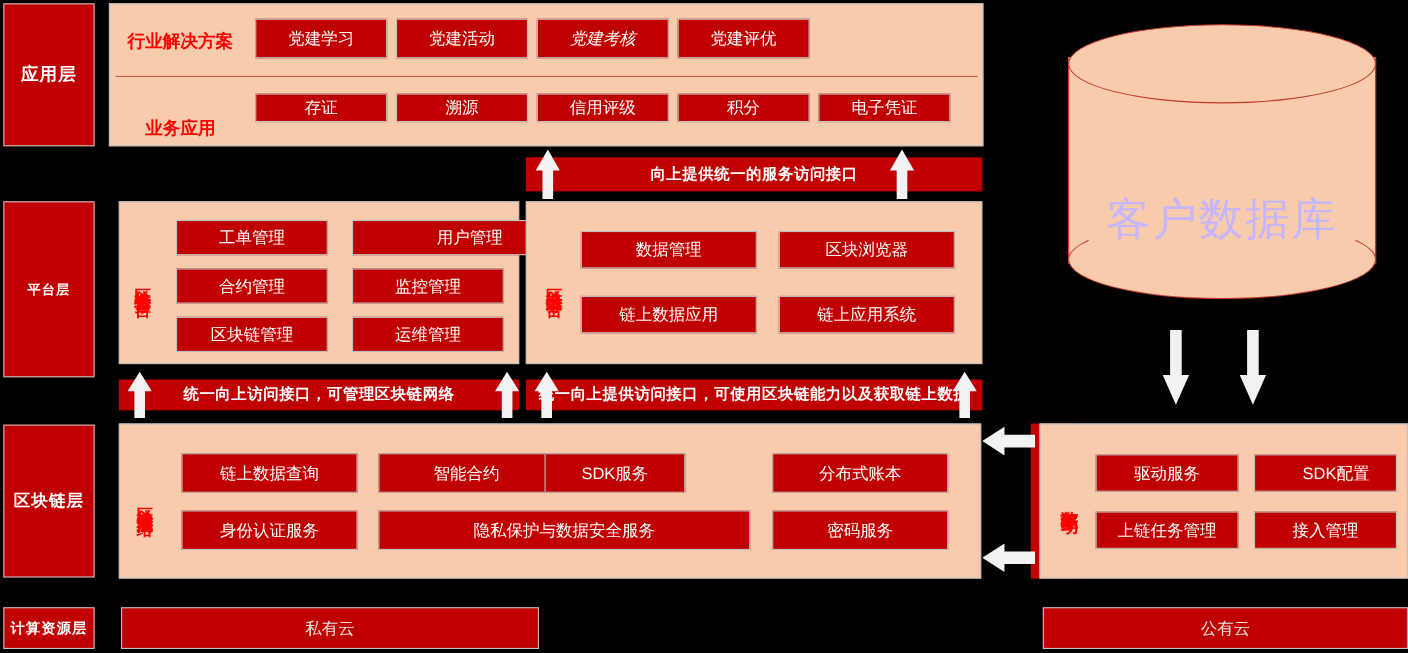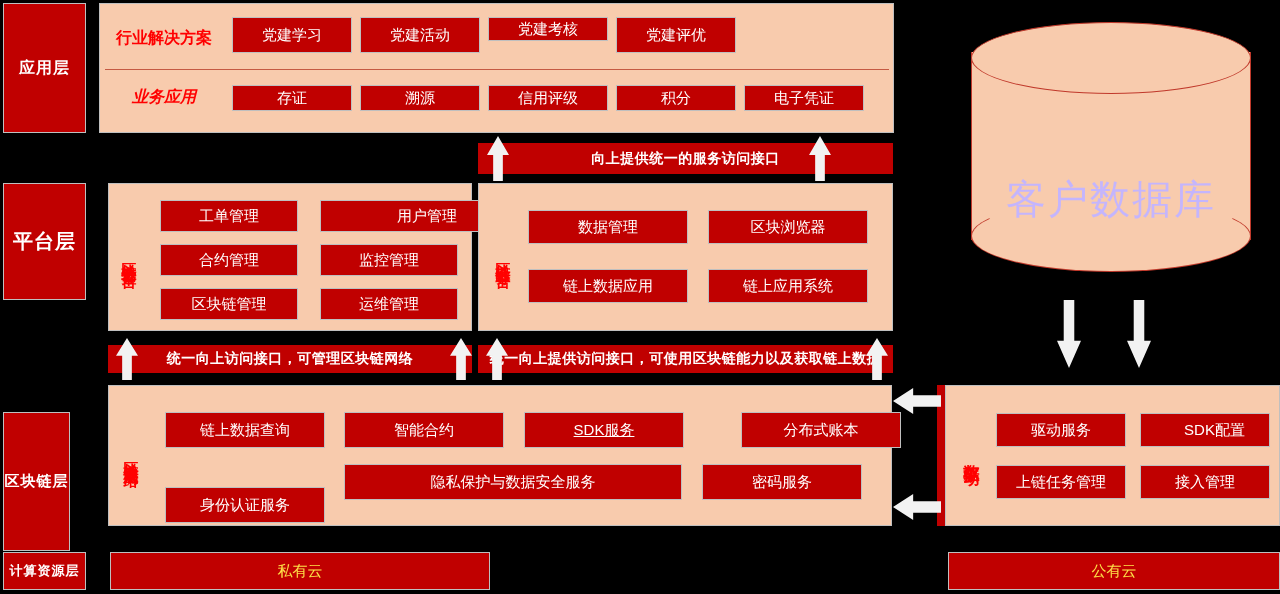--- a/index.html
+++ b/index.html
@@ -114,21 +114,21 @@
     font-size: 40px;
     text-align: center;
     white-space: nowrap;
     letter-spacing: 2px;
   }
 
   
   .cloud-bar {
     background: #C00000;
     border: 1px solid #BFBFBF;
-    color: #fde047;
+    color: #e5e5e5;
     font-size: 15px;
     display: flex; align-items: center; justify-content: center;
   }
 </style>
 </head>
 <body>
 
 <div id="stage">
 
   <div class="abs layer-plate" style="left:3px; top:3px; width:83px; height:130px; font-size:16px;">
@@ -139,30 +139,30 @@
 
   <div class="abs cat-label" style="left:105px; top:13px; width:118px; height:50px;">
     <span>行业解决方案</span>
   </div>
   <div class="abs card" style="left:232px; top:17px; width:120px; height:36px;">
     <span>党建学习</span>
   </div>
   <div class="abs card" style="left:360px; top:17px; width:120px; height:36px;">
     <span>党建活动</span>
   </div>
-  <div class="abs card" style="left:488px; top:17px; width:120px; height:24px;">
+  <div class="abs card" style="left:488px; top:17px; width:120px; height:36px;font-style:italic;">
     <span>党建考核</span>
   </div>
   <div class="abs card" style="left:616px; top:17px; width:120px; height:36px;">
     <span>党建评优</span>
   </div>
 
   <div class="abs divider-line" style="left:105px; top:69px; width:784px;"></div>
 
-  <div class="abs cat-label" style="left:105px; top:72px; width:118px; height:50px;font-style:italic;">
+  <div class="abs cat-label" style="left:105px; top:92px; width:118px; height:50px;">
     <span>业务应用</span>
   </div>
   <div class="abs card" style="left:232px; top:85px; width:120px; height:26px;font-family:Liberation Mono, monospace;">
     <span>存证</span>
   </div>
   <div class="abs card" style="left:360px; top:85px; width:120px; height:26px;">
     <span>溯源</span>
   </div>
   <div class="abs card" style="left:488px; top:85px; width:120px; height:26px;">
     <span>信用评级</span>
@@ -173,21 +173,21 @@
   <div class="abs card" style="left:744px; top:85px; width:120px; height:26px;">
     <span>电子凭证</span>
   </div>
 
   <div class="abs banner" style="left:478px; top:143px; width:415px; height:31px;">
     <span>向上提供统一的服务访问接口</span>
   </div>
   <div class="abs arrow-up" style="left:487px; top:136px; width:22px; height:45px;"></div>
   <div class="abs arrow-up" style="left:809px; top:136px; width:22px; height:45px;"></div>
 
-  <div class="abs layer-plate" style="left:3px; top:183px; width:83px; height:117px; font-size:20px;align-items:center;">
+  <div class="abs layer-plate" style="left:3px; top:183px; width:83px; height:160px; font-size:12px;align-items:center;">
     <span>平台层</span>
   </div>
 
   <div class="abs panel" style="left:108px; top:183px; width:364px; height:148px;"></div>
   <div class="abs vlabel" style="left:116px; top:190px; width:26px; height:134px; font-size:15px;">
     <span>区块链管控平台</span>
   </div>
   <div class="abs card" style="left:160px; top:200px; width:138px; height:32px;">
     <span>工单管理</span>
   </div>
@@ -229,43 +229,43 @@
   </div>
   <div class="abs arrow-up" style="left:116px; top:338px; width:22px; height:42px;"></div>
   <div class="abs arrow-up" style="left:450px; top:338px; width:22px; height:42px;"></div>
 
   <div class="abs banner" style="left:478px; top:345px; width:415px; height:28px;">
     <span>统一向上提供访问接口，可使用区块链能力以及获取链上数据</span>
   </div>
   <div class="abs arrow-up" style="left:486px; top:338px; width:22px; height:42px;"></div>
   <div class="abs arrow-up" style="left:866px; top:338px; width:22px; height:42px;"></div>
 
-  <div class="abs layer-plate" style="left:3px; top:386px; width:67px; height:139px; font-size:15px;margin-top:26px;">
+  <div class="abs layer-plate" style="left:3px; top:386px; width:83px; height:139px; font-size:15px;">
     <span>区块链层</span>
   </div>
 
   <div class="abs panel" style="left:108px; top:385px; width:784px; height:141px;"></div>
   <div class="abs vlabel" style="left:118px; top:392px; width:26px; height:128px; font-size:15px;">
     <span>区块链底层网络</span>
   </div>
 
   <div class="abs card" style="left:165px; top:412px; width:160px; height:36px;">
     <span>链上数据查询</span>
   </div>
   <div class="abs card" style="left:344px; top:412px; width:160px; height:36px;">
     <span>智能合约</span>
   </div>
-  <div class="abs card" style="left:524px; top:412px; width:160px; height:36px;text-decoration:underline;">
+  <div class="abs card" style="left:495px; top:412px; width:128px; height:36px;">
     <span>SDK服务</span>
   </div>
-  <div class="abs card" style="left:702px; top:412px; width:160px; height:36px;margin-left:39px;">
+  <div class="abs card" style="left:702px; top:412px; width:160px; height:36px;">
     <span>分布式账本</span>
   </div>
 
-  <div class="abs card" style="left:165px; top:464px; width:160px; height:36px;margin-top:23px;">
+  <div class="abs card" style="left:165px; top:464px; width:160px; height:36px;">
     <span>身份认证服务</span>
   </div>
   <div class="abs card" style="left:344px; top:464px; width:338px; height:36px;">
     <span>隐私保护与数据安全服务</span>
   </div>
   <div class="abs card" style="left:702px; top:464px; width:160px; height:36px;">
     <span>密码服务</span>
   </div>
 
   <div class="abs banner" style="left:937px; top:385px; width:40px; height:141px;">

